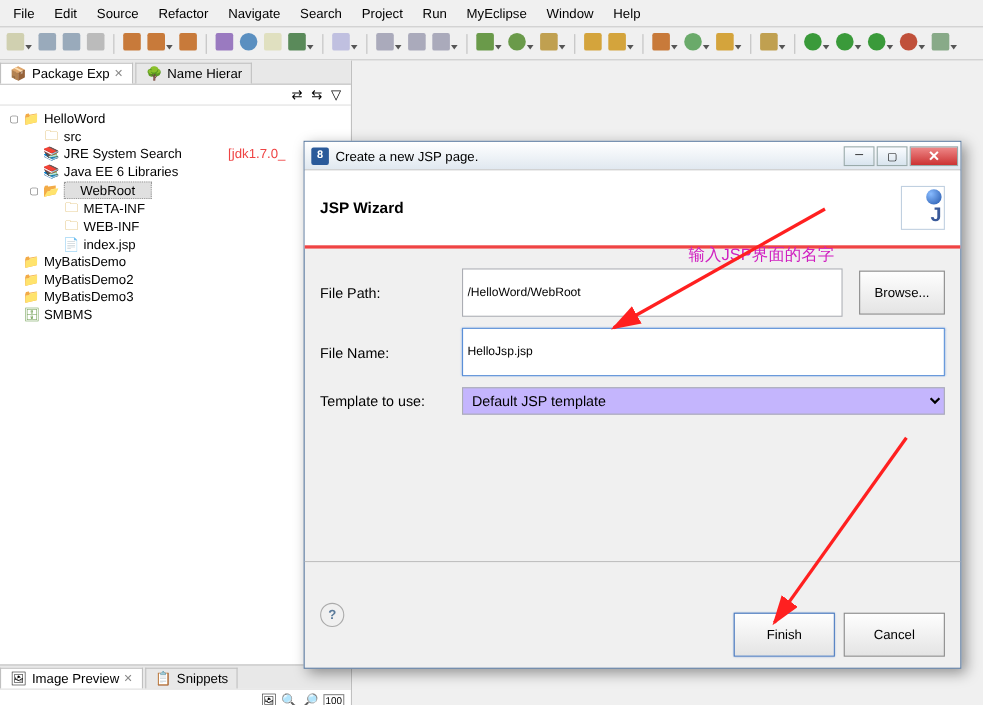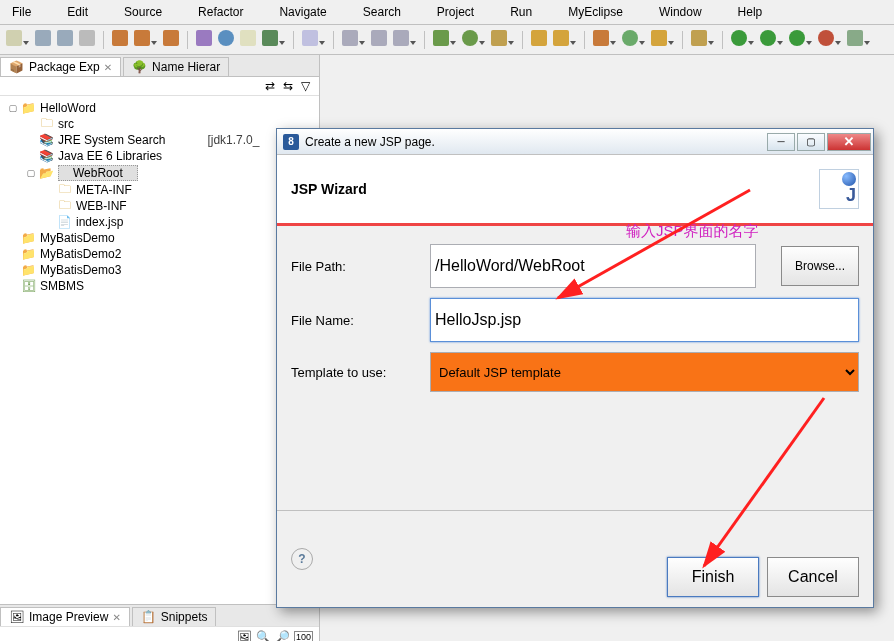--- a/index.html
+++ b/index.html
@@ -1,19 +1,19 @@
 <!DOCTYPE html>
 <html><head>
 <meta charset="utf-8">
 <style>
 * { box-sizing: border-box; margin: 0; padding: 0; font-family: "Segoe UI", Tahoma, sans-serif; font-size: 12px; }
 body { width: 894px; height: 641px; background: #e8e8e8; overflow: hidden; position: relative; }
 
 
-.menubar { background: #f0f0f0; border-bottom: 1px solid #c0c0c0; padding: 2px 4px; display: flex; gap: 20px; }
+.menubar { background: #f0f0f0; border-bottom: 1px solid #c0c0c0; padding: 2px 4px; display: flex; gap: 2px; }
 .menubar span { padding: 3px 8px; cursor: default; }
 
 
 .toolbar { background: #f0f0f0; border-bottom: 1px solid #c0c0c0; padding: 3px 6px; display: flex; gap: 6px; align-items: center; height: 30px; }
 .tb-icon { width: 16px; height: 16px; display: inline-block; background: #888; border-radius: 2px; }
 .tb-sep { width: 1px; height: 18px; background: #c0c0c0; margin: 0 2px; }
 .tb-dd { width: 6px; height: 4px; display: inline-block; border-left: 3px solid transparent; border-right: 3px solid transparent; border-top: 4px solid #555; margin-left: 1px; vertical-align: middle; }
 
 
 .main { display: flex; height: calc(100% - 50px); }
@@ -57,37 +57,37 @@
 .win-btn { width: 28px; height: 18px; border: 1px solid #9aa; background: linear-gradient(#fafcff,#d8e4ee); display: flex; align-items: center; justify-content: center; font-size: 10px; }
 .win-btn.close { background: linear-gradient(#e88,#c33); color: #fff; width: 44px; font-weight: bold; font-size: 13px; }
 
 .dlg-header { background: #fff; padding: 14px 14px; border-bottom: 3px solid #ef4444; display: flex; align-items: center; }
 .dlg-header h2 { font-size: 14px; font-weight: bold; flex: 1; }
 .dlg-header-icon { width: 40px; height: 40px; border: 1px solid #c0d0e0; display: flex; align-items: flex-end; justify-content: flex-end; padding: 2px; position: relative; }
 .dlg-header-icon .globe { position: absolute; top: 2px; right: 2px; width: 14px; height: 14px; border-radius: 50%; background: radial-gradient(circle at 30% 30%, #8bf, #25a); }
 .dlg-header-icon .jlabel { color: #3a5a9a; font-size: 18px; font-weight: bold; }
 
 .dlg-body { flex: 1; padding: 18px 14px; position: relative; }
-.form-row { display: flex; align-items: center; margin-bottom: 10px; gap: 21px; }
+.form-row { display: flex; align-items: center; margin-bottom: 10px; gap: 11px; }
 .form-row label { width: 118px; font-size: 13px; }
-.form-row input[type=text] { flex: 1; border: 1px solid #abadb3; padding: 21px 4px; font-size: 16px; height: 22px; background: #fff; }
+.form-row input[type=text] { flex: 1; border: 1px solid #abadb3; padding: 21px 4px; font-size: 11px; height: 22px; background: #fff; }
 .form-row input.focused { border: 1px solid #5a8fd8; box-shadow: 0 0 2px #5a8fd8; }
-.form-row select { flex: 1; border: 1px solid #abadb3; padding: 2px 4px; font-size: 13px; height: 40px; background: #f97316; }
+.form-row select { flex: 1; border: 1px solid #abadb3; padding: 2px 4px; font-size: 13px; height: 25px; background: #c4b5fd; }
 .browse-btn { width: 78px; height: 40px; border: 1px solid #8a8a8a; background: linear-gradient(#fefefe,#e4e4e4); margin-left: 4px; }
 
 .dlg-footer { border-top: 1px solid #c0c0c0; padding: 10px 14px; display: flex; align-items: center; }
 .help-icon { width: 22px; height: 22px; border: 1px solid #aaa; border-radius: 50%; display: flex; align-items: center; justify-content: center; color: #5a7a9a; font-weight: bold; }
-.dlg-btn { width: 92px; height: 40px; border: 1px solid #8a8a8a; background: linear-gradient(#fefefe,#e4e4e4); margin-left: 8px; font-size: 16px; margin-top: 36px; }
+.dlg-btn { width: 92px; height: 40px; border: 1px solid #8a8a8a; background: linear-gradient(#fefefe,#e4e4e4); margin-left: 8px; font-size: 12px; margin-top: 36px; }
 .dlg-btn.default { border: 1px solid #4a7ac0; box-shadow: 0 0 2px #4a7ac0; }
 
 
 .annotation { position: absolute; color: #d020c0; font-size: 15px; font-weight: 500; pointer-events: none; }
 .arrow-svg { position: absolute; pointer-events: none; }
 
-.jdk-suffix { color: #404040; padding-left: 39px; }
+.jdk-suffix { color: #ef4444; padding-left: 39px; }
 </style>
 </head>
 <body>
 
 <div class="menubar">
   <span>File</span>
   <span>Edit</span>
   <span>Source</span>
   <span>Refactor</span>
   <span>Navigate</span>

